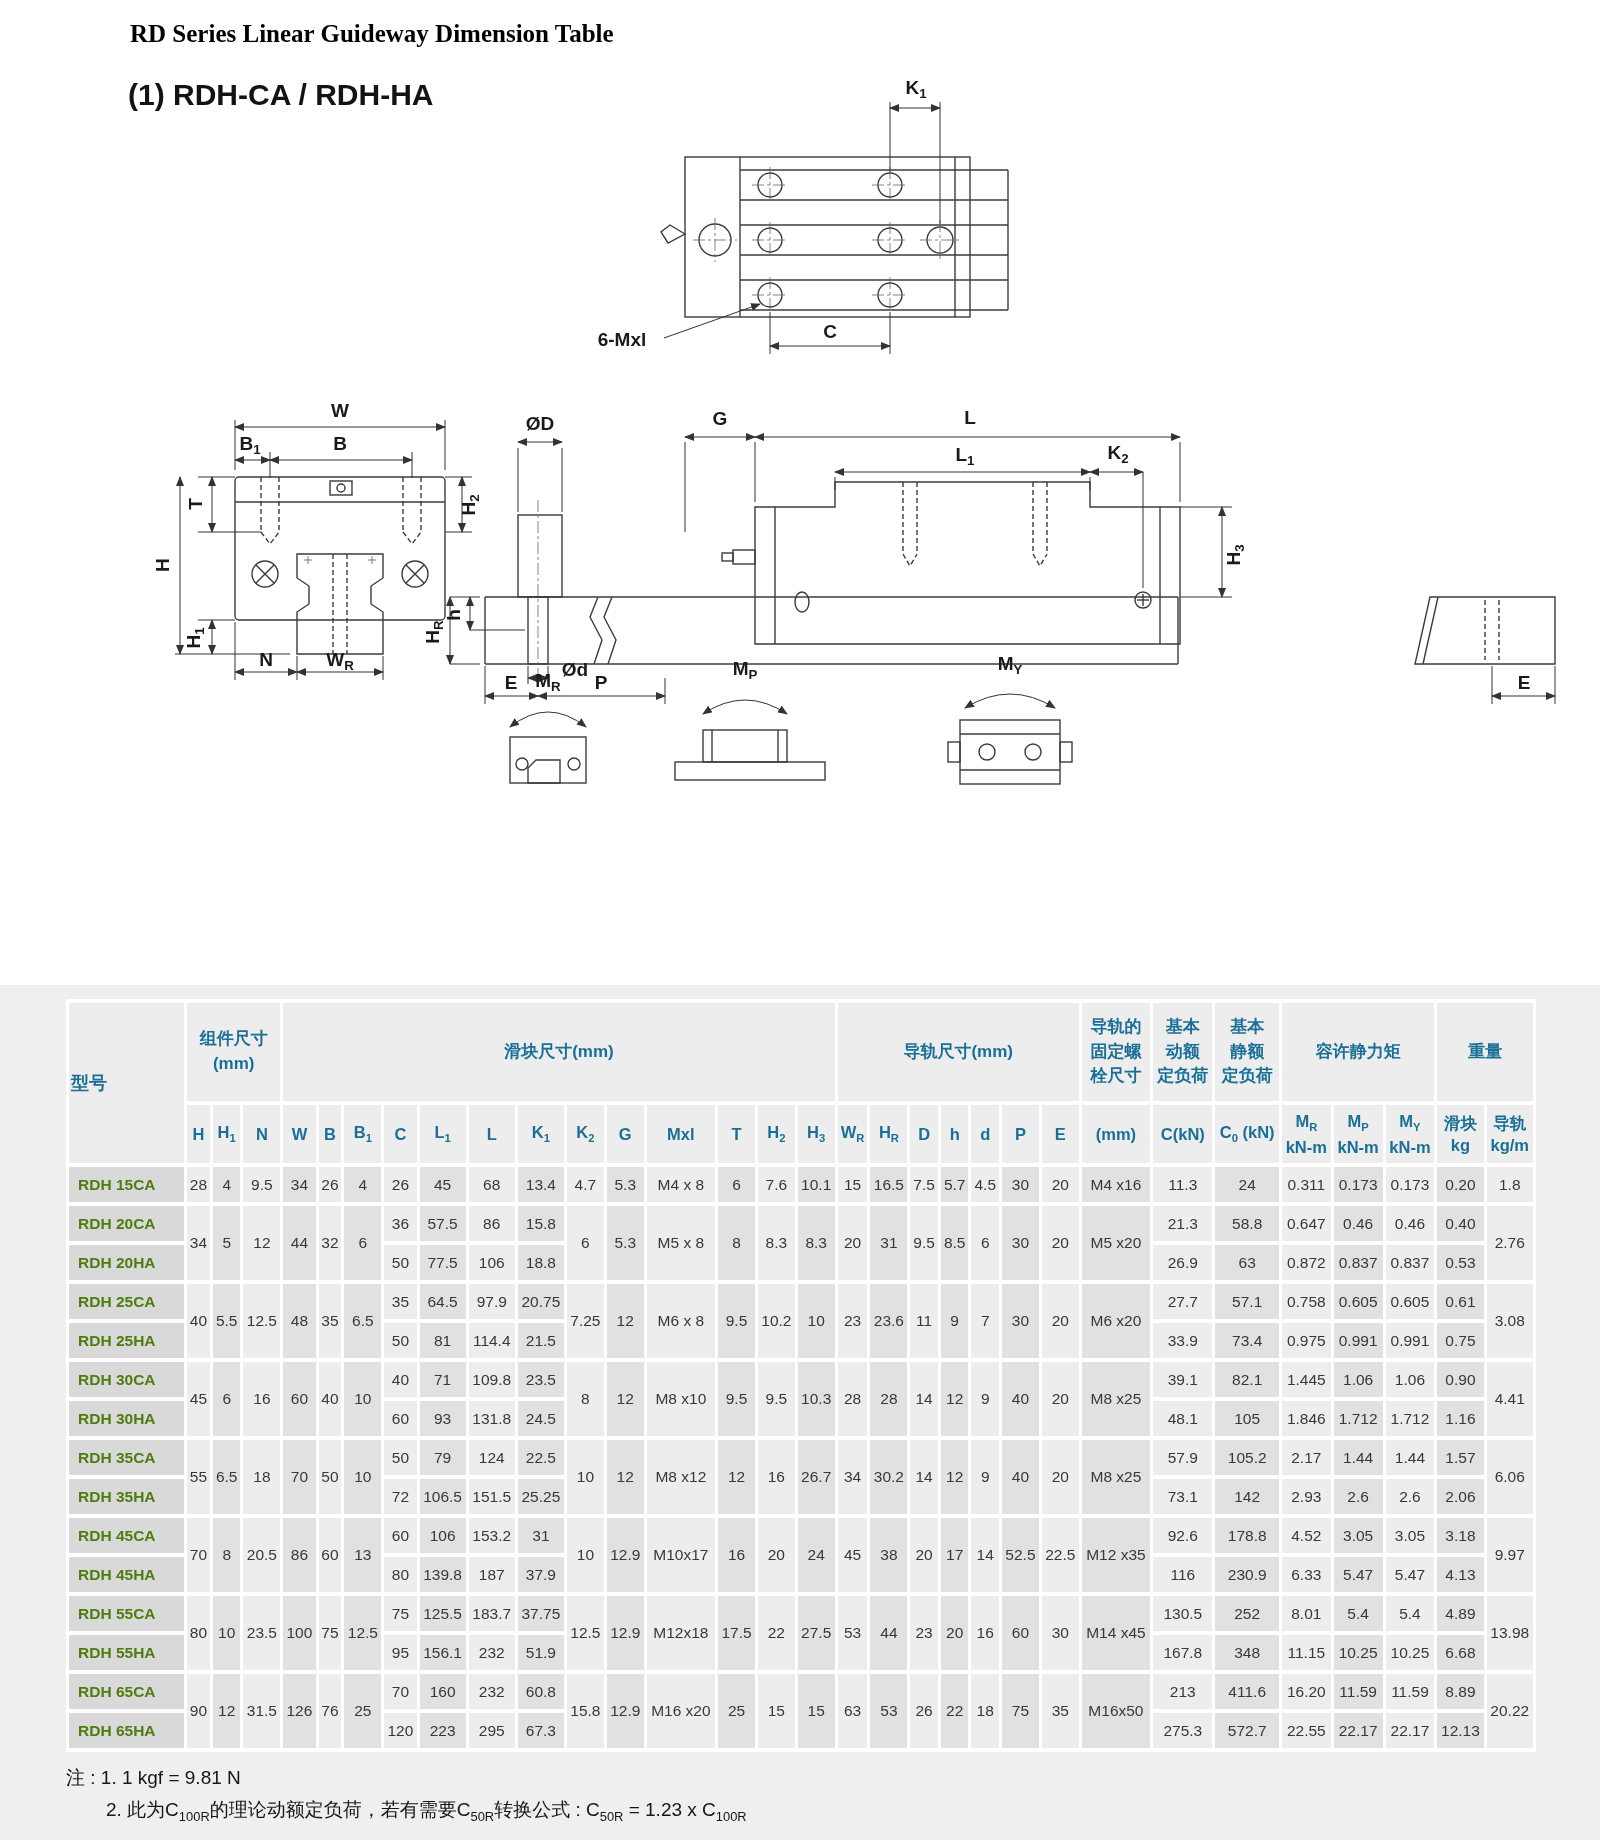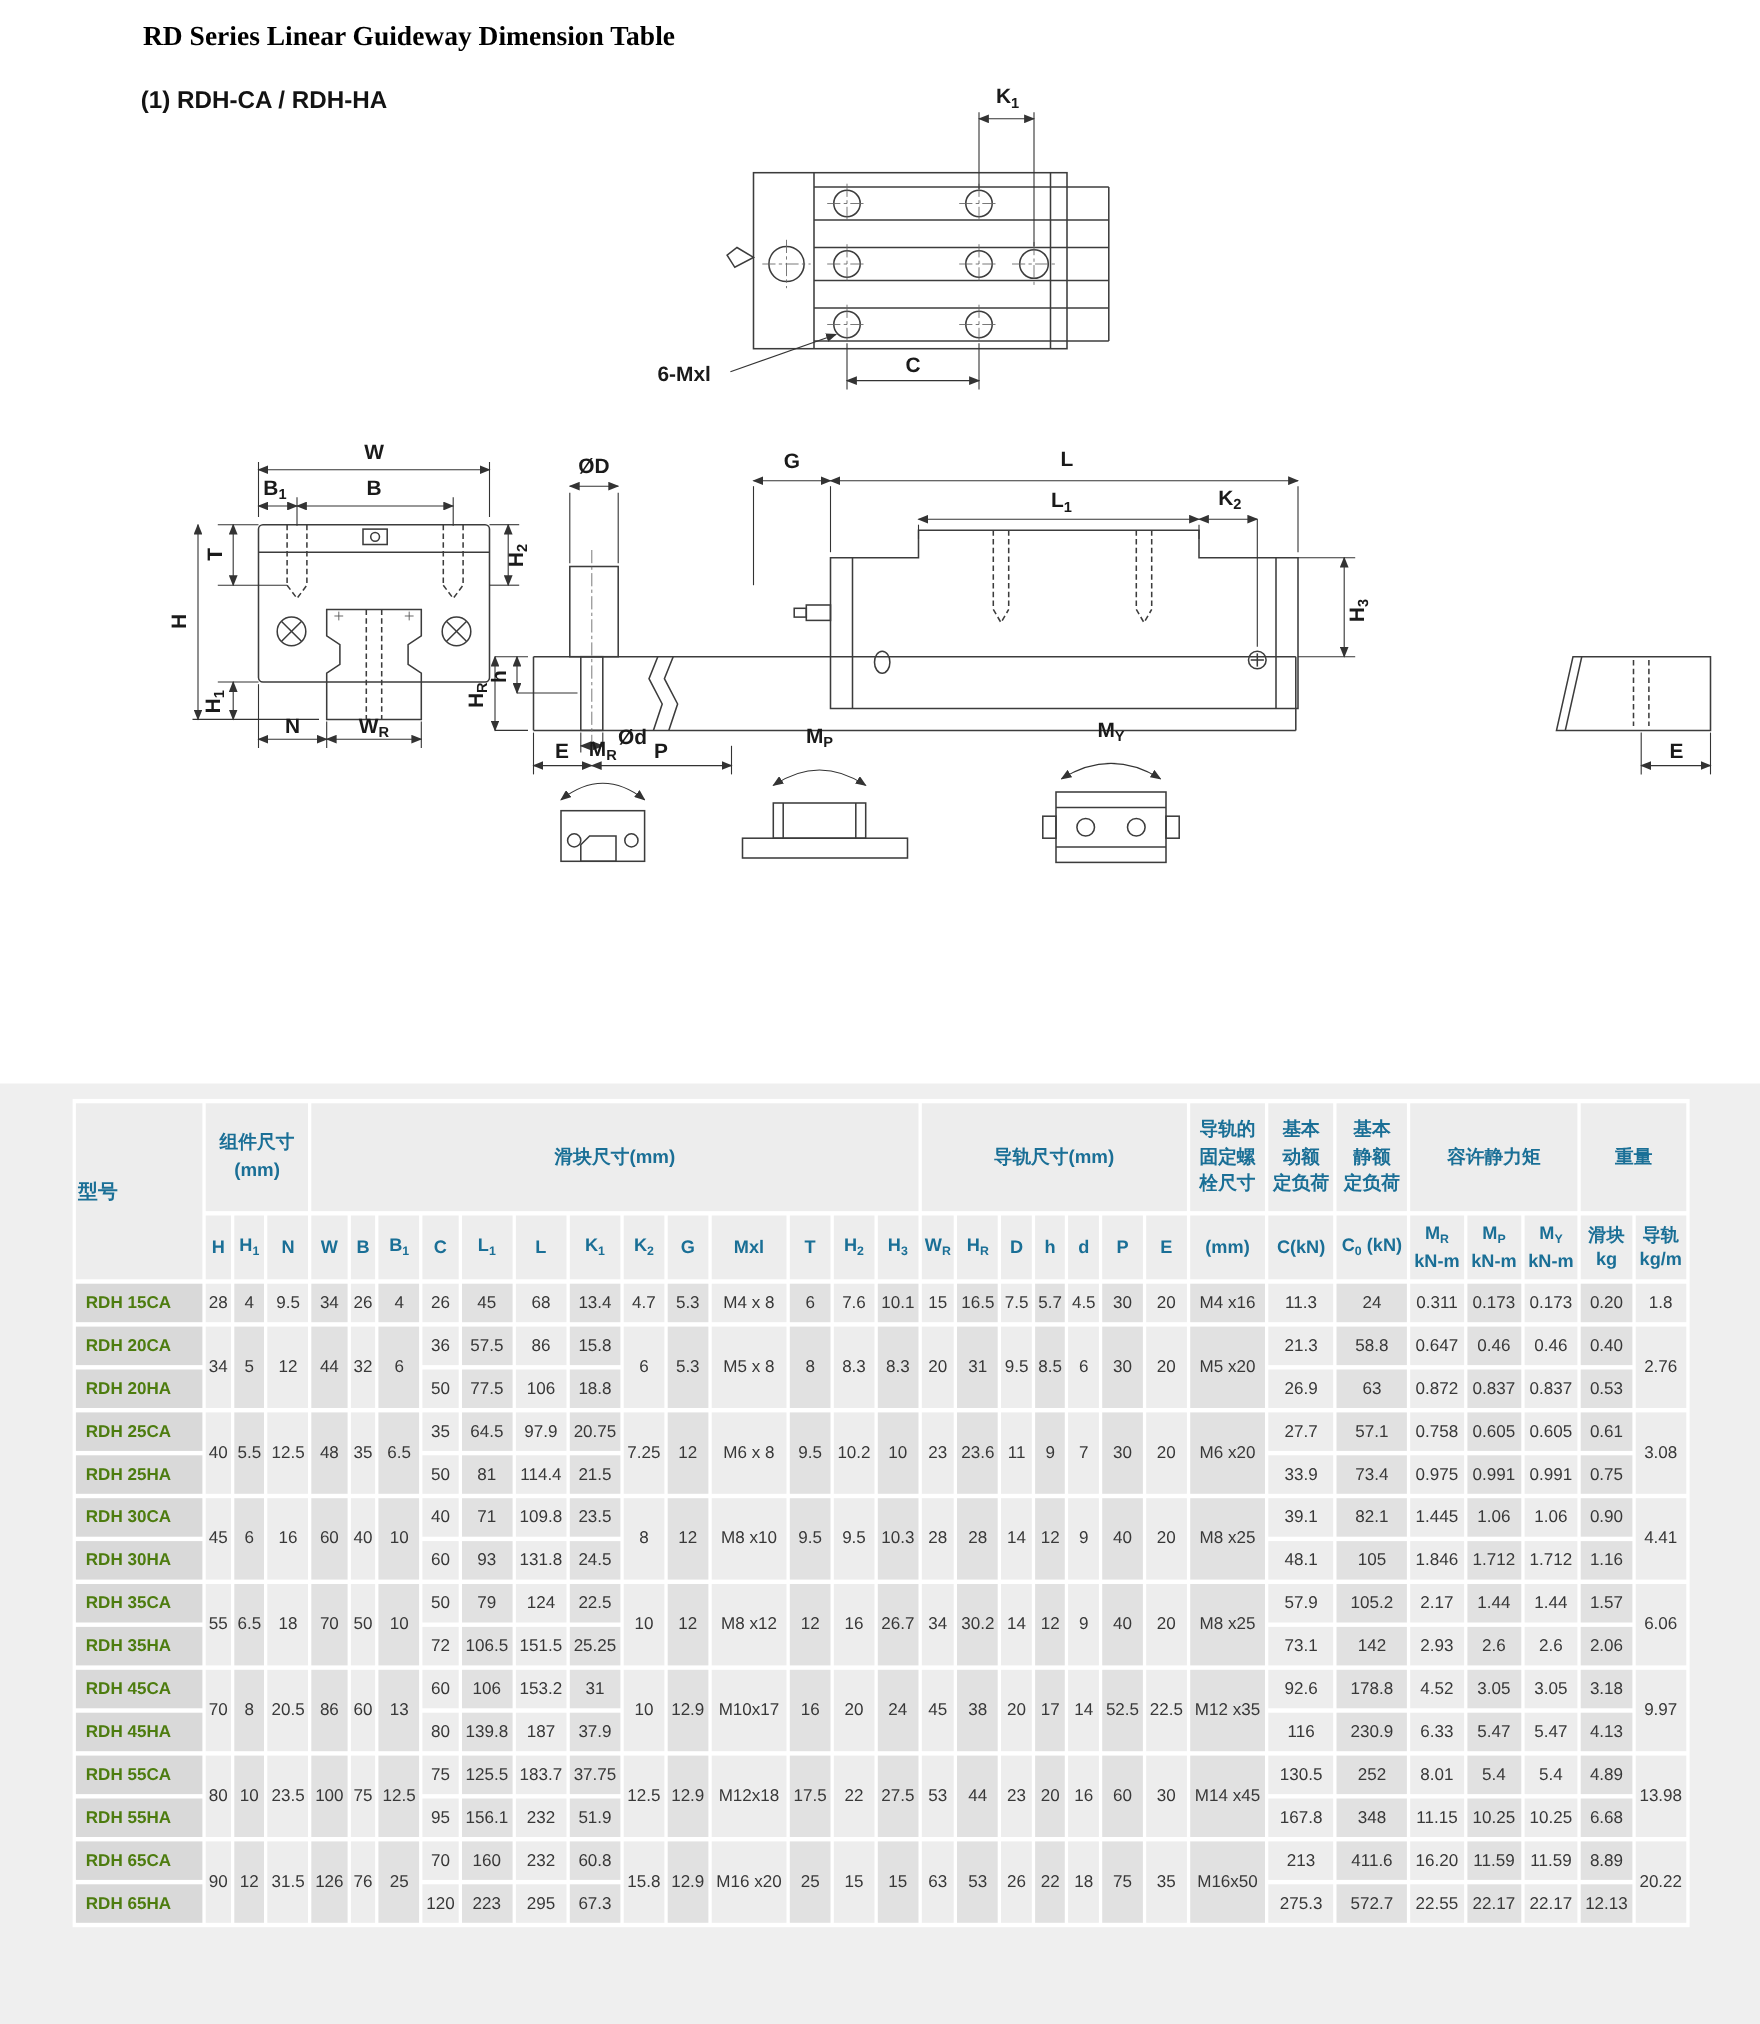--- a/index.html
+++ b/index.html
@@ -1,19 +1,19 @@
 <!DOCTYPE html>
 <html style="--header-text: #1a6f96; --section-bg: #efefef; --head-bg: #ededed; --model-col-bg: #d9d9d9; --col-light: #ededed; --col-dark: #e1e1e1;"><head>
 <meta charset="utf-8">
 <style>
   html,body{margin:0;padding:0;}
   body{width:1600px;height:1840px;position:relative;background:#fff;
        font-family:"Liberation Sans",sans-serif;overflow:hidden;}
   .page-title{position:absolute;left:130px;top:20px;font-size:25px;font-weight:bold;color:#000;font-family:Liberation Serif, serif;}
-  .sub-title{position:absolute;left:128px;top:78px;font-size:22px;font-weight:bold;color:#131313;}
+  .sub-title{position:absolute;left:128px;top:78px;font-size:30px;font-weight:bold;color:#131313;}
   svg.panel{position:absolute;overflow:visible;}
   #pA{left:560px;top:72px;}
   #pB{left:140px;top:382px;}
   #pC{left:430px;top:382px;}
   #pD{left:460px;top:642px;}
   .oln{stroke:#3c3c3c;fill:none;stroke-width:1.4;}
   .thin{stroke:#555;fill:none;stroke-width:0.8;}
   .dim{stroke:#333;fill:none;stroke-width:1;}
   .dsh{stroke-dasharray:5 3;}
   .cl{stroke:#666;fill:none;stroke-width:0.8;stroke-dasharray:12 3 3 3;}
@@ -690,13 +690,17 @@
             <td class="c-light">275.3</td>
             <td class="c-dark">572.7</td>
             <td class="c-light">22.55</td>
             <td class="c-dark">22.17</td>
             <td class="c-light">22.17</td>
             <td class="c-dark">12.13</td>
           </tr>
         </tbody>
     </table>
   </div>
+  <div class="notes">
+    <div class="n1">注 : 1.  1 kgf = 9.81 N</div>
+    <div class="n2">2.  此为C<sub>100R</sub>的理论动额定负荷，若有需要C<sub>50R</sub>转换公式 : C<sub>50R</sub> = 1.23 x C<sub>100R</sub></div>
+  </div>
 </div>
 
 </body></html>

